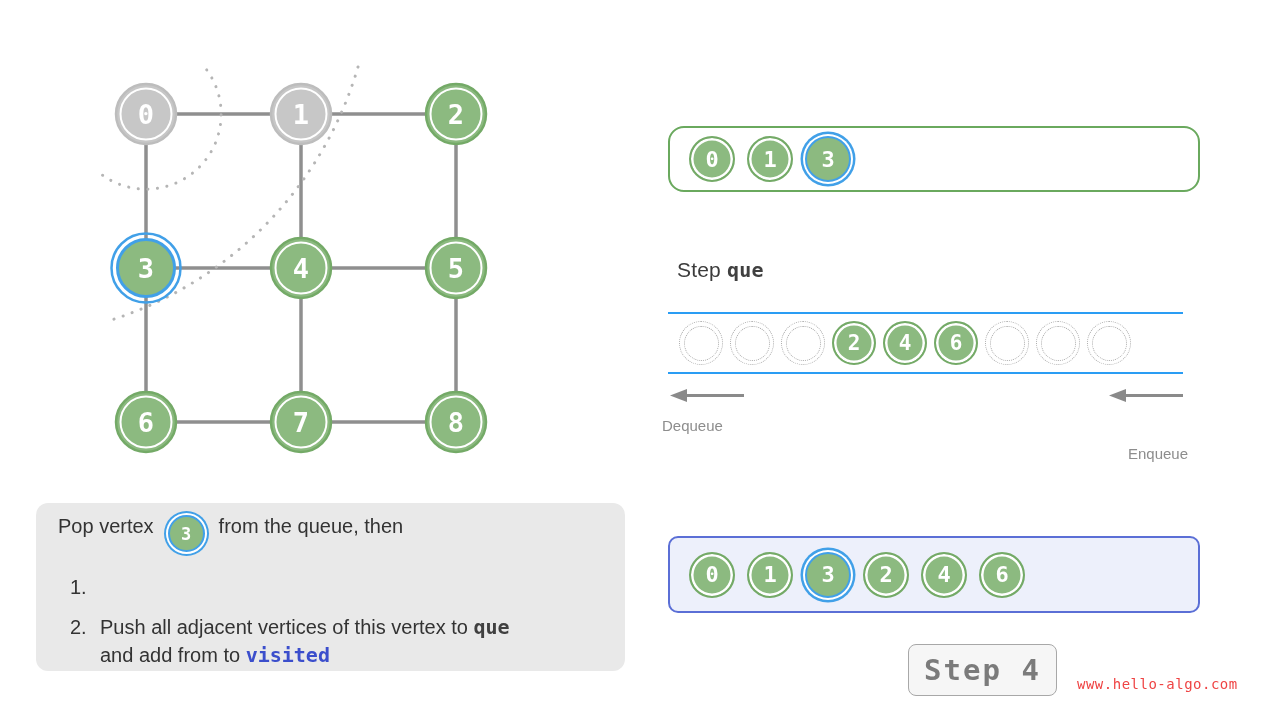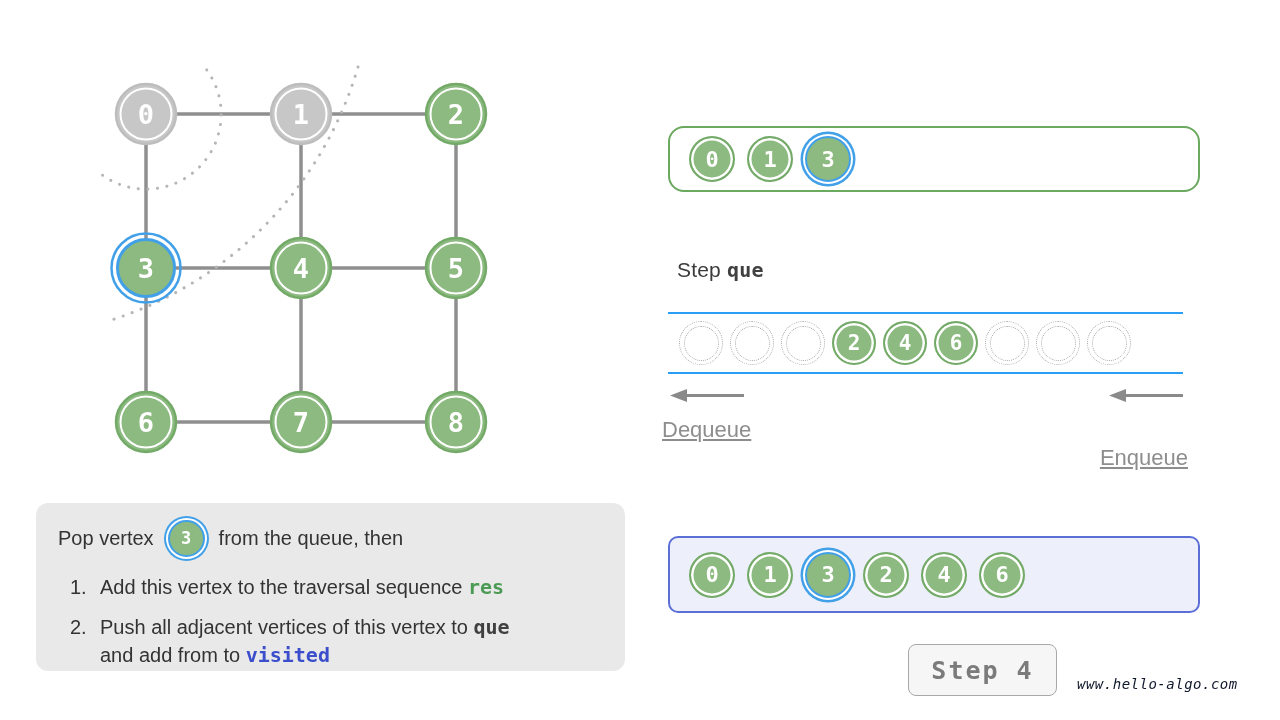--- a/index.html
+++ b/index.html
@@ -26,45 +26,45 @@
 
   
   .q-band{left:668px;top:312px;width:515px;height:62px;border-top:2px solid #2a9df4;border-bottom:2px solid #2a9df4;
           display:flex;align-items:center;gap:7px;padding-left:11px;box-sizing:border-box;}
   .qslot{width:44px;height:44px;border:1.6px dotted #ababab;border-radius:50%;box-sizing:border-box;
          display:flex;align-items:center;justify-content:center;flex:0 0 auto;}
   .qslot::before{content:"";width:33px;height:33px;border:1.6px dotted #ababab;border-radius:50%;}
   .qslot.filled{border:2px solid #74aa67;background:#8cba80;box-shadow:inset 0 0 0 2.5px #ffffff;color:#fff;
          font-family:"DejaVu Sans Mono","Liberation Mono",monospace;font-weight:bold;font-size:21px;}
   .qslot.filled::before{display:none;}
-  .axis-label{font-size:22px;color:#8d8d8d;text-decoration:underline;}
+  .axis-label{font-size:15px;color:#8d8d8d;}
 
   
   .hash-box{left:668px;top:536px;width:509px;height:73px;border:2px solid #5b6fd6;border-radius:10px;
             background:#edf0fb;display:flex;align-items:center;gap:12px;padding-left:19px;}
 
   
   .note-box{left:36px;top:503px;width:589px;height:168px;background:#e9e9e9;border-radius:12px;
             box-sizing:border-box;padding:10px 18px 0 22px;font-size:20px;color:#333;}
-  .note-intro{display:flex;align-items:center;height:46px;margin-top:2px;white-space:nowrap;}
+  .note-intro{display:flex;height:46px;margin-top:2px;white-space:nowrap;}
   .mini-chip{display:inline-flex;width:33px;height:33px;border-radius:50%;background:#8cba80;
              border:2.5px solid #41a0e8;box-shadow:0 0 0 2px #ffffff,0 0 0 4px #41a0e8;
              color:#fff;align-items:center;justify-content:center;margin:0 14px;
              font-family:"DejaVu Sans Mono","Liberation Mono",monospace;font-weight:bold;font-size:17px;}
   .note-item{display:flex;margin-top:12px;line-height:28px;}
   .note-item .num{width:30px;margin-left:12px;flex:0 0 auto;}
   .note-item .tok{font-size:20px;}
 
   
   .step-btn{left:908px;top:644px;width:147px;height:50px;background:#f6f6f6;border:1.5px solid #a8a8a8;
             border-radius:8px;display:flex;align-items:center;justify-content:center;
-            font-family:"DejaVu Sans Mono","Liberation Mono",monospace;font-weight:bold;font-size:25px;
+            font-family:"DejaVu Sans Mono","Liberation Mono",monospace;font-weight:bold;font-size:29px;
             color:#7b7b7b;letter-spacing:2px;}
   .watermark{left:1077px;top:676px;font-family:"DejaVu Sans Mono","Liberation Mono",monospace;
-             font-size:14px;color:#0f172a;letter-spacing:.5px;font-style:italic;}
+             font-size:14px;color:#ef4444;letter-spacing:.5px;}
 
   
   .v-label{font-family:"DejaVu Sans Mono","Liberation Mono",monospace;font-weight:bold;font-size:27px;fill:#ffffff;}
 </style>
 </head>
 <body>
 
 <div id="stage">
 
   <svg class="abs" style="left:0;top:0;" width="660" height="500" viewBox="0 0 660 500">
@@ -145,24 +145,20 @@
   </svg>
 
   <div class="abs note-box">
     <div class="note-intro">
       <span>Pop vertex</span>
       <span class="mini-chip">3</span>
       <span>from the queue, then</span>
     </div>
     <div class="note-item">
       <span class="num">1.</span>
-      <span>
-        <span>Add this vertex to the traversal sequence</span>
-        <span class="tok res">res</span>
-      </span>
     </div>
     <div class="note-item">
       <span class="num">2.</span>
       <span>
         <span>Push all adjacent vertices of this vertex to</span>
         <span class="tok que">que</span><br>
         <span>and add from to</span>
         <span class="tok visited">visited</span>
       </span>
     </div>

